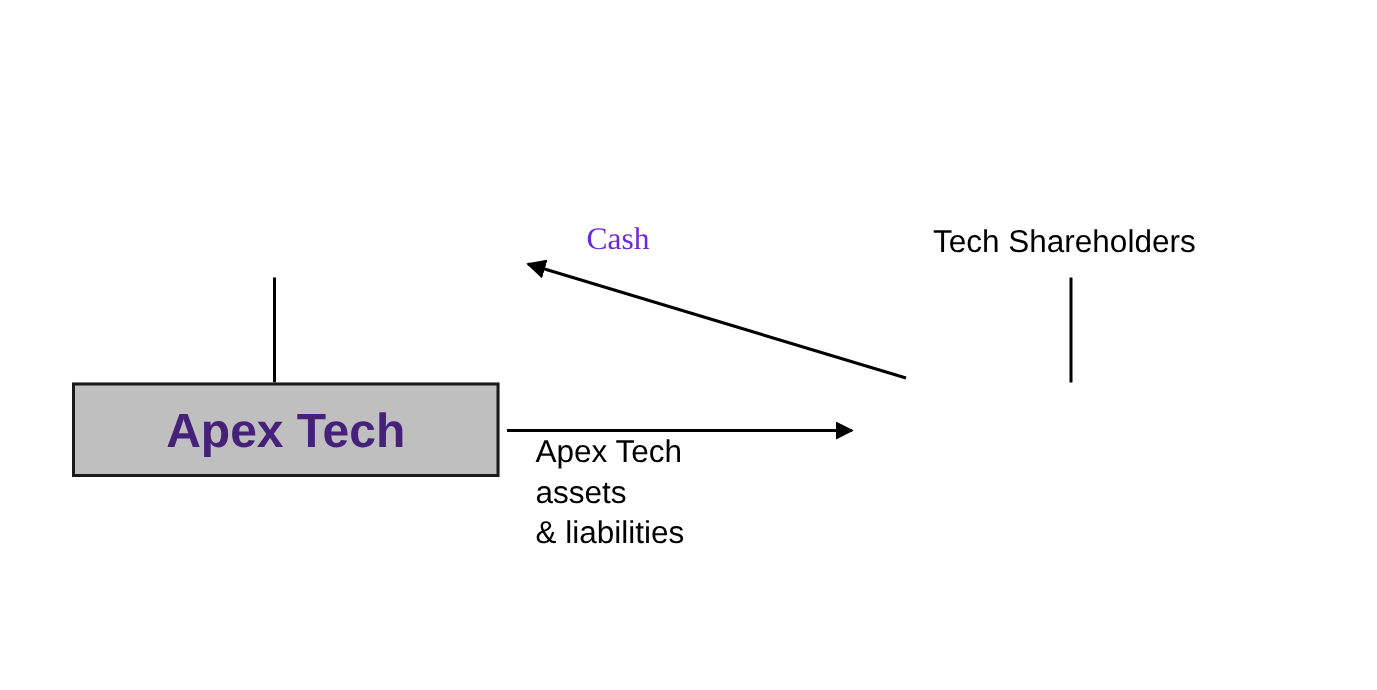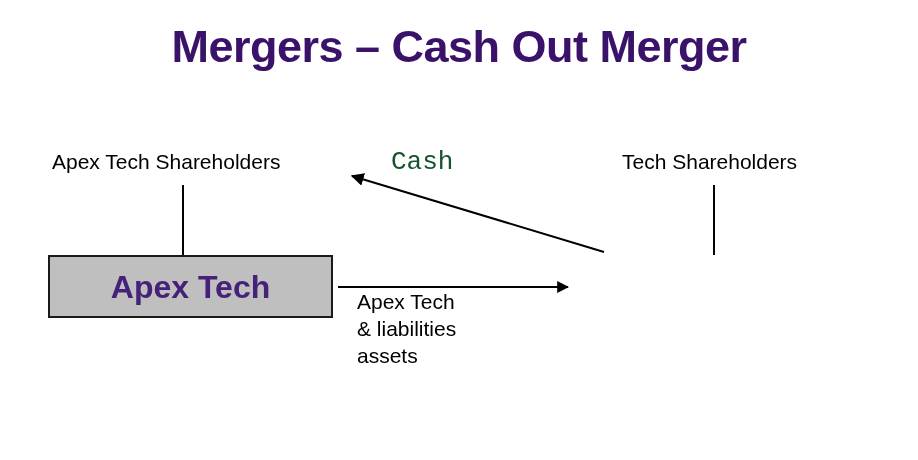--- a/index.html
+++ b/index.html
@@ -88,23 +88,23 @@
     white-space: nowrap;
   }
   #apex-tech-label { color: #45217A; }
   #beta-label      { color: #1F3864; }
 
   
   #cash-label {
     position: absolute;
     left: 391px;
     top: 148px;
-    color: #14532d;
-    font-family: Liberation Mono, monospace;
-    font-size: 26px;
+    color: #6d28d9;
+    font-family: Liberation Serif, serif;
+    font-size: 21px;
     line-height: 1.1;
     white-space: nowrap;
   }
   #assets-liabilities-label {
     position: absolute;
     left: 357px;
     top: 289px;
     color: #000000;
     font-family: "Liberation Sans", sans-serif;
     font-size: 21px;
@@ -120,21 +120,20 @@
     width: 918px;
     height: 460px;
     pointer-events: none;
   }
 </style>
 </head>
 <body>
 
 <div id="slide">
 
-  <div id="slide-title">Mergers – Cash Out Merger</div>
 
   <svg id="connector-layer" viewBox="0 0 918 460" width="918" height="460" xmlns="http://www.w3.org/2000/svg">
 
     <defs>
       <marker id="arrow-right" viewBox="0 0 10 10" refX="9" refY="5" markerWidth="6" markerHeight="6" orient="auto-start-reverse">
         <path d="M 0 0 L 10 5 L 0 10 z" fill="#000000"></path>
       </marker>
       <marker id="arrow-left" viewBox="0 0 10 10" refX="9" refY="5" markerWidth="6.5" markerHeight="6.5" orient="auto-start-reverse">
         <path d="M 0 0 L 10 5 L 0 10 z" fill="#000000"></path>
       </marker>
@@ -142,30 +141,29 @@
 
     <line x1="183" y1="185" x2="183" y2="255" stroke="#000000" stroke-width="2"></line>
 
     <line x1="714" y1="185" x2="714" y2="255" stroke="#000000" stroke-width="2"></line>
 
     <line x1="604" y1="252" x2="352" y2="176" stroke="#000000" stroke-width="2" marker-end="url(#arrow-left)"></line>
 
     <line x1="338" y1="287" x2="568" y2="287" stroke="#000000" stroke-width="2" marker-end="url(#arrow-right)"></line>
   </svg>
 
-  <div id="apex-shareholders-label" class="shareholder-label">Apex Tech Shareholders</div>
 
   <div id="beta-shareholders-label" class="shareholder-label">Tech Shareholders</div>
 
   <div id="cash-label">Cash</div>
 
   <div id="apex-tech-box" class="entity-box">
     <span id="apex-tech-label" class="entity-box-label">Apex Tech</span>
   </div>
 
 
   <div id="assets-liabilities-label">
     <div>Apex Tech</div>
+    <div>assets</div>
     <div>&amp; liabilities</div>
-    <div>assets</div>
   </div>
 
 </div>
 
 </body></html>

